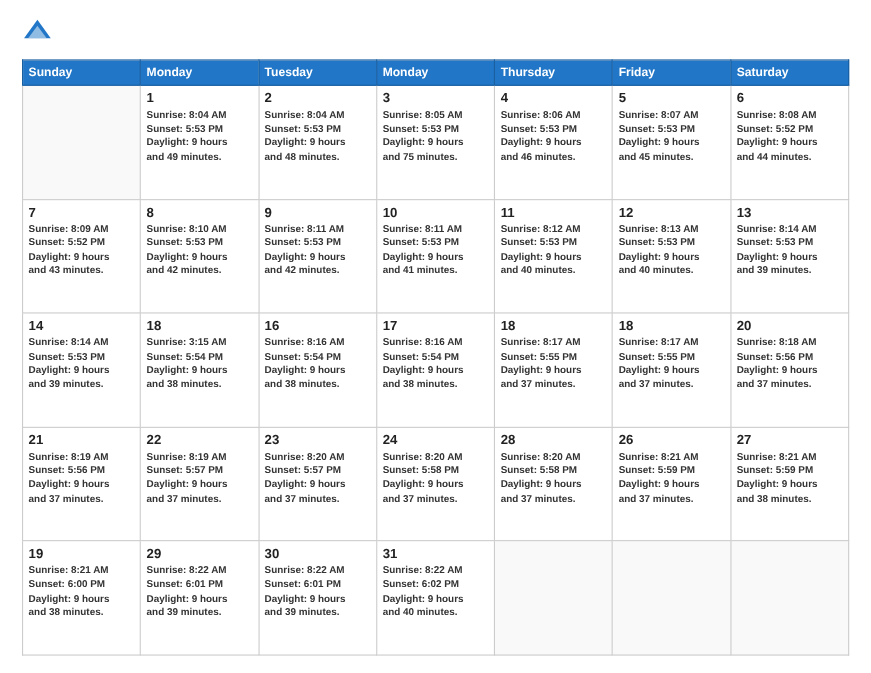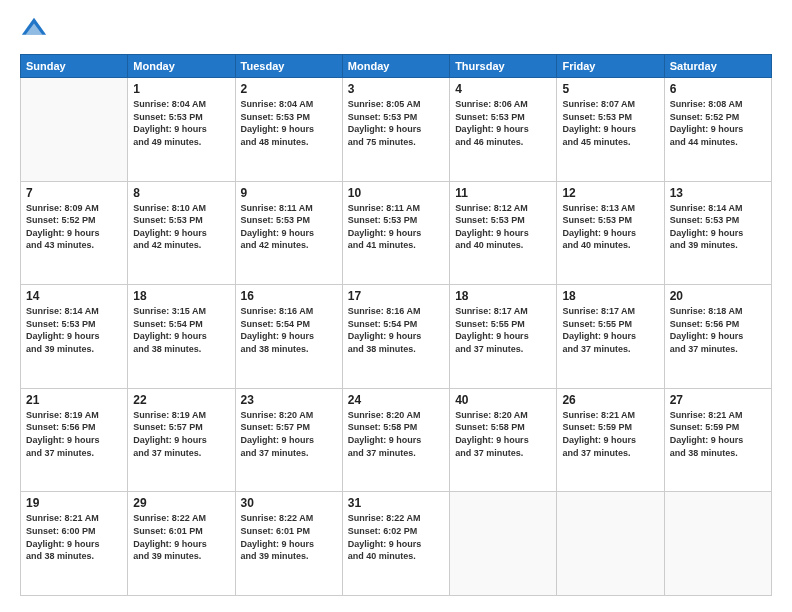--- a/index.html
+++ b/index.html
@@ -351,21 +351,21 @@
           <td>
         <span class="day-num">24</span>
         <div class="day-info">
           <span>Sunrise: 8:20 AM</span><br>
           <span>Sunset: 5:58 PM</span><br>
           <span>Daylight: 9 hours</span><br>
           <span>and 37 minutes.</span>
         </div>
       </td>
           <td>
-        <span class="day-num">40</span>
+        <span class="day-num">28</span>
         <div class="day-info">
           <span>Sunrise: 8:20 AM</span><br>
           <span>Sunset: 5:58 PM</span><br>
           <span>Daylight: 9 hours</span><br>
           <span>and 37 minutes.</span>
         </div>
       </td>
           <td>
         <span class="day-num">26</span>
         <div class="day-info">

